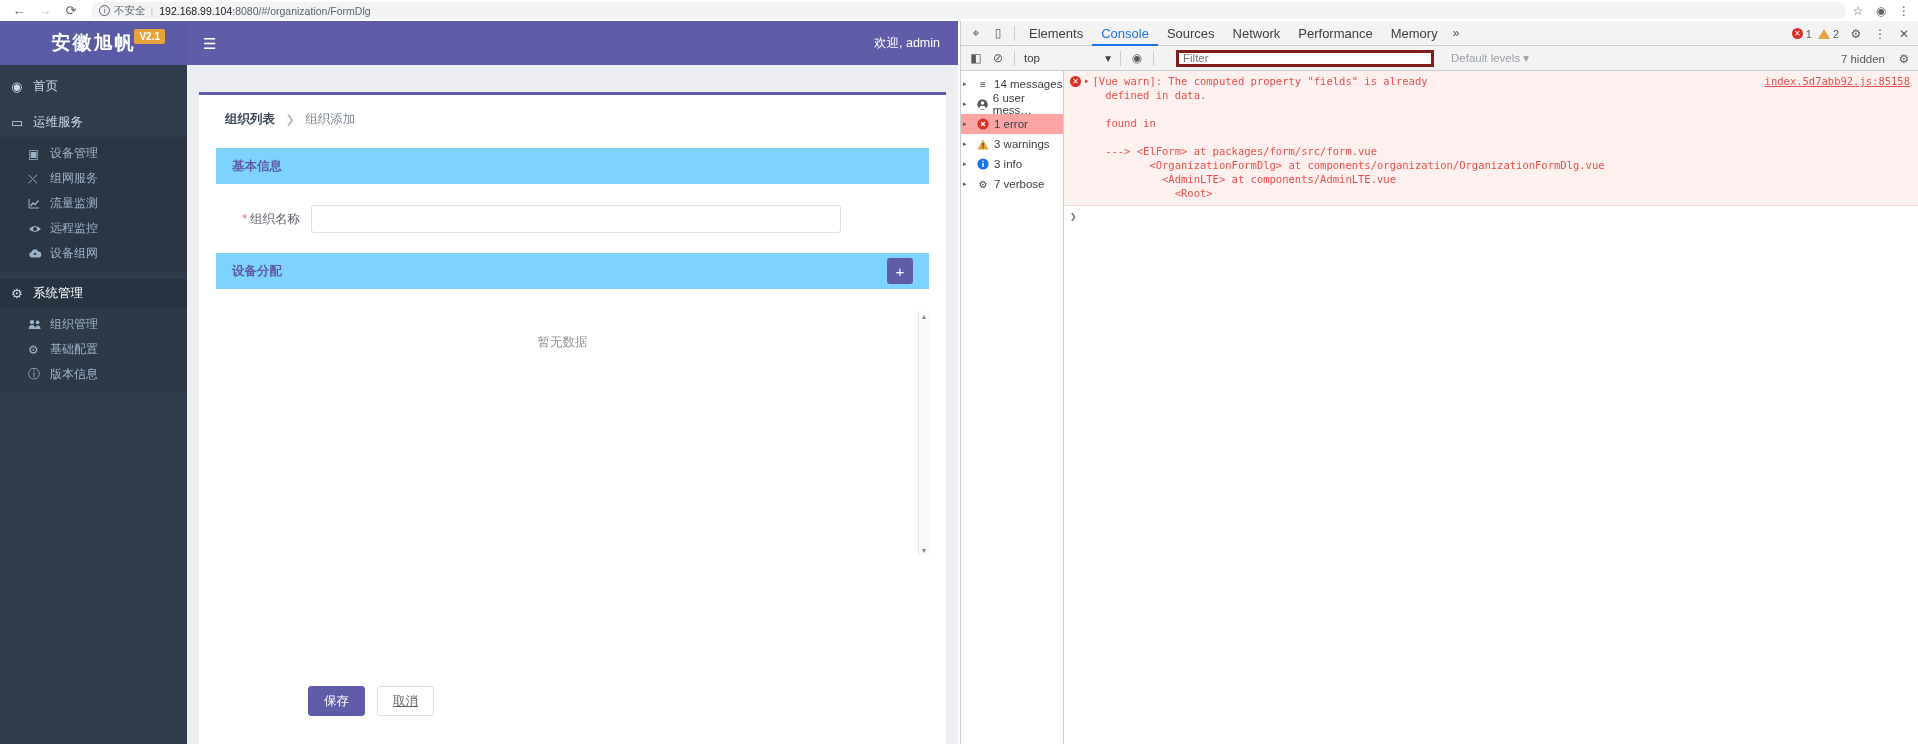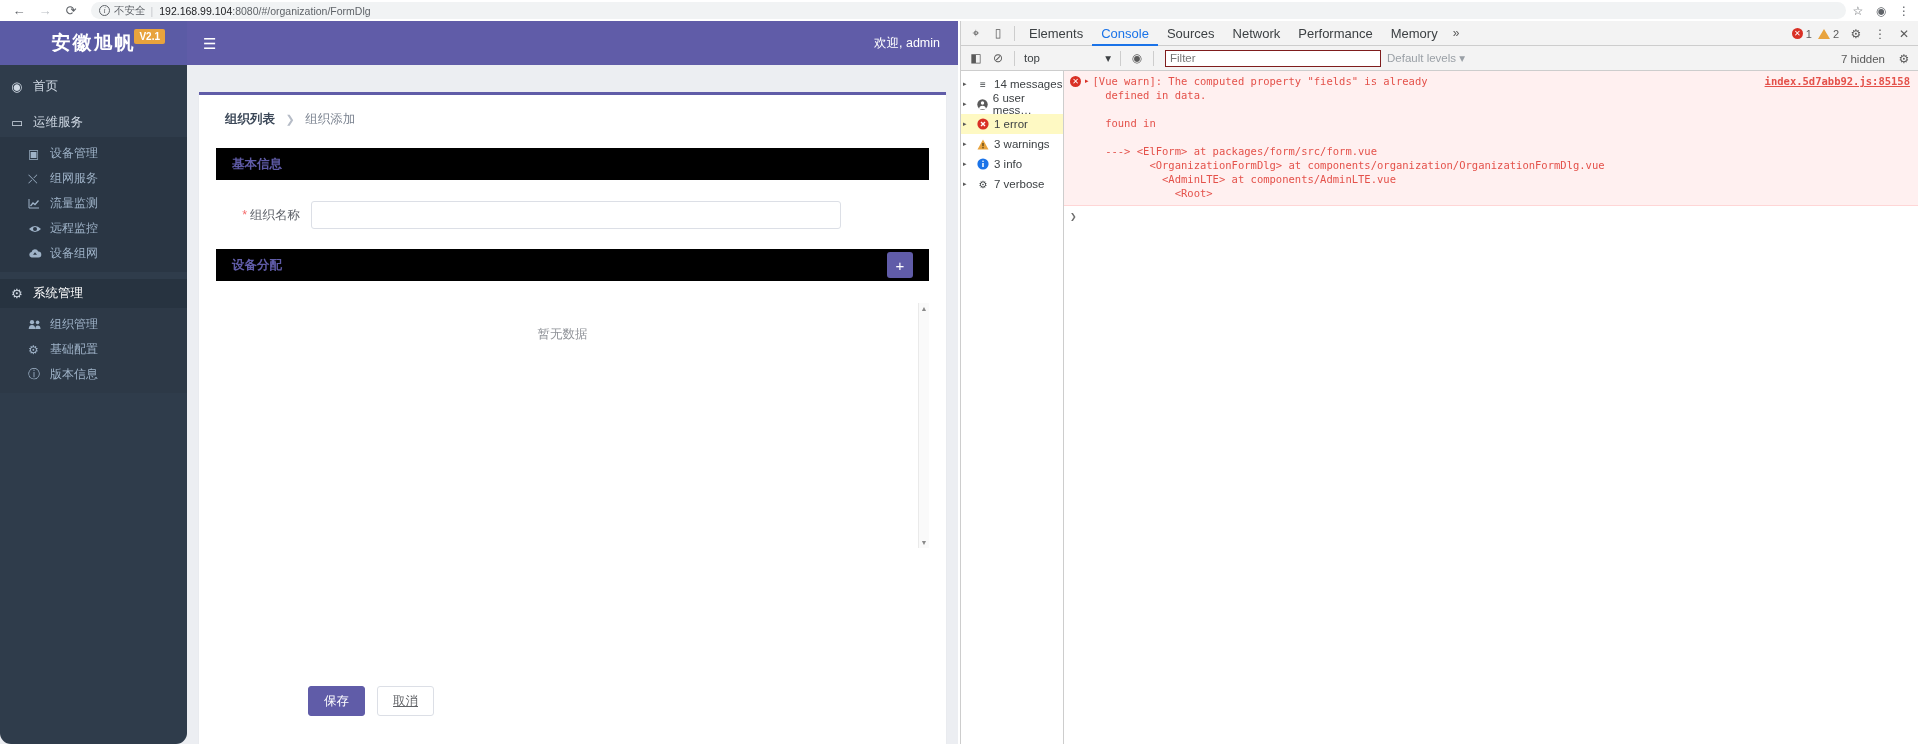--- a/index.html
+++ b/index.html
@@ -47,21 +47,20 @@
   
   .app {
     position: absolute; left: 0; top: 21px; width: 958px; height: 723px;
     background: #eceef2; overflow: hidden;
   }
 
   
   .sidebar {
     position: absolute; left: 0; top: 0; width: 187px; height: 723px;
     background: #2f3c4b;
-    border-radius: 11px;
   }
   .brand {
     height: 44px; background: #5b5ba5;
     display: flex; align-items: center; justify-content: center; gap: 6px;
     position: relative;
   }
   .brand-text {
     color: #fff; font-size: 19px; font-weight: bold; letter-spacing: 2px;
   }
   .brand-badge {
@@ -106,23 +105,23 @@
     position: relative;
   }
   .breadcrumb {
     padding: 16px 0 0 26px; font-size: 12.5px; color: #3c4858;
   }
   .bc-link { color: #3c4858; font-weight: bold; cursor: pointer; }
   .bc-sep { color: #b6bcc7; margin: 0 7px; font-size: 11px; }
   .bc-cur { color: #7a828f; }
 
   .section-head {
-    margin: 20px 17px 0 17px; height: 24px; background: #000000;
+    margin: 20px 17px 0 17px; height: 36px; background: #7dd3fc;
     display: flex; align-items: center; justify-content: space-between;
-    padding: 16px 16px;
+    padding: 4px 16px;
   }
   .section-title { color: #605ca8; font-size: 12.5px; font-weight: bold; }
   .add-btn {
     width: 26px; height: 26px; background: #605ca8; border-radius: 3px;
     color: #fff; font-size: 15px; display: flex; align-items: center; justify-content: center;
     cursor: pointer; border: none;
   }
 
   .form-row {
     display: flex; align-items: center; margin: 21px 0 0 0; padding-left: 17px;
@@ -201,40 +200,40 @@
 
   .dt-filterbar {
     height: 25px; background: #f3f3f3; border-bottom: 1px solid #cdcdcd;
     display: flex; align-items: center; padding: 0 4px; position: relative;
   }
   .dt-select {
     font-size: 11.5px; color: #3c4043; padding: 0 4px; display: flex; align-items: center;
     min-width: 95px; justify-content: space-between; cursor: pointer;
   }
   .dt-filter-input {
-    border: 1px solid #7f1d1d; background: #fff; height: 17px; width: 216px;
-    font-size: 11.5px; color: #9aa0a6; padding: 0 4px; margin: 0 6px; outline: none;
+    border: 3px solid #7f1d1d; background: #fff; height: 17px; width: 258px;
+    font-size: 11.5px; color: #9aa0a6; padding: 0 4px; margin: 0 17px; outline: none;
     font-family: "Liberation Sans", sans-serif;
   }
   .dt-levels { font-size: 11.5px; color: #9aa0a6; cursor: pointer; }
   .dt-filterbar-right {
     position: absolute; right: 3px; top: 0; height: 25px; display: flex; align-items: center; gap: 8px;
     font-size: 11.5px; color: #5a5a5a;
   }
 
   .dt-body { display: flex; height: 673px; }
   .dt-sidebar {
     width: 103px; border-right: 1px solid #cdcdcd; background: #fff; padding-top: 3px;
     flex-shrink: 0;
   }
   .dt-side-row {
     display: flex; align-items: center; height: 20px; font-size: 11.5px; color: #3c4043;
     padding-left: 2px; cursor: pointer; gap: 4px;
   }
-  .dt-side-row.selected { background: #fef9c3; }
+  .dt-side-row.selected { background: #fca5a5; }
   .dt-tri { font-size: 7px; color: #5a5a5a; width: 9px; }
   .dt-side-ico { width: 14px; display: flex; align-items: center; justify-content: center; font-size: 10px; }
   .dt-console { flex: 1; background: #fff; position: relative; }
   .dt-msg {
     background: #fff0f0; border-bottom: 1px solid #ffd6d6; padding: 3px 6px 5px 6px;
     position: relative; min-height: 108px;
   }
   .dt-msg-head { display: flex; align-items: flex-start; gap: 4px; }
   .dt-msg-err-ico {
     width: 11px; height: 11px; border-radius: 50%; background: #d93025; color: #fff;
@@ -242,21 +241,21 @@
     margin-top: 2px; flex-shrink: 0;
   }
   .dt-msg-tri { font-size: 7px; color: #d93025; margin-top: 3px; flex-shrink: 0; }
   .dt-msg-text {
     font-family: "DejaVu Sans Mono", "Liberation Mono", monospace;
     font-size: 10.5px; color: #e4514a; line-height: 14px; white-space: pre;
   }
   .dt-msg-src {
     position: absolute; right: 8px; top: 4px;
     font-family: "DejaVu Sans Mono", "Liberation Mono", monospace;
-    font-size: 10.5px; color: #e4514a; text-decoration: underline; cursor: pointer; font-weight: bold;
+    font-size: 10.5px; color: #e4514a; text-decoration: underline; cursor: pointer;
   }
   .dt-prompt {
     display: flex; align-items: flex-start; padding: 4px 6px; gap: 4px;
   }
   .dt-prompt-caret {
     color: #6e6e6e; font-family: "DejaVu Sans Mono", monospace; font-size: 11px;
   }
 </style>
 </head>
 <body>

